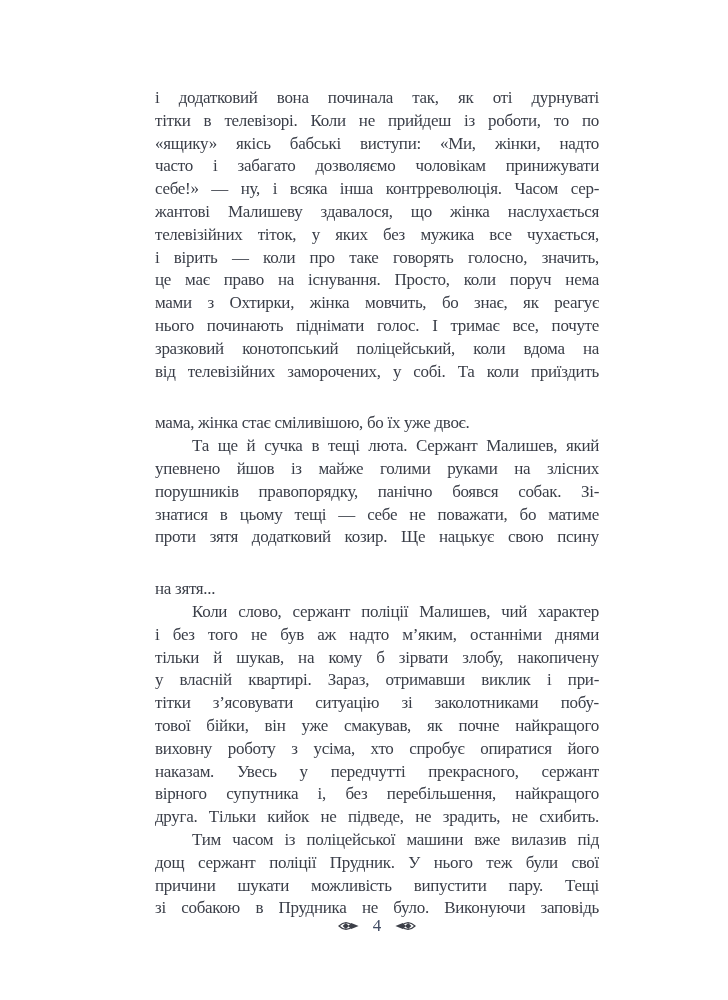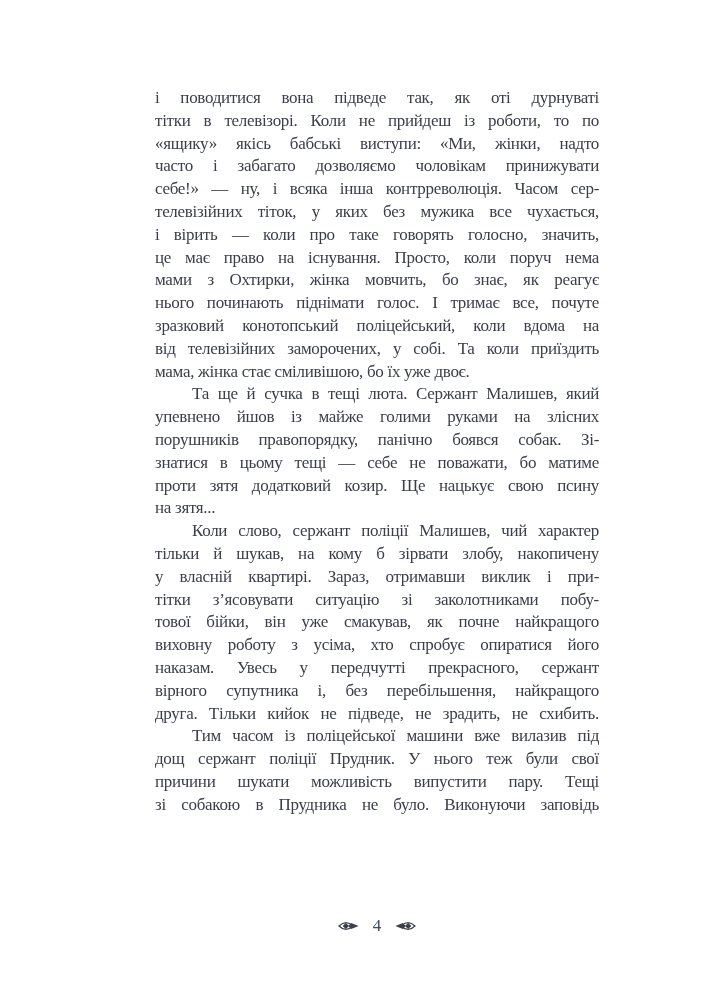--- a/index.html
+++ b/index.html
@@ -32,20 +32,21 @@
     height: 22.8px;
     line-height: 22.8px;
     text-align: justify;
     text-align-last: justify;
     overflow: hidden;
     white-space: normal;
   }
   .line.last {
     text-align: right;
     text-align-last: left;
+    margin-top: 29px;
   }
   .line.indent {
     text-indent: 37px;
   }
   .page-footer {
     position: absolute;
     left: 155px;
     top: 913px;
     width: 444px;
     height: 26px;
@@ -70,44 +71,46 @@
   }
 </style>
 </head>
 <body>
 
 <div class="book-page">
 
   <div class="text-block">
 
   <div class="para">
-        <div class="line">і поводитися вона підведе так, як оті дурнуваті</div>
+        <div class="line">і додатковий вона починала так, як оті дурнуваті</div>
         <div class="line">тітки в телевізорі. Коли не прийдеш із роботи, то по</div>
         <div class="line">«ящику» якісь бабські виступи: «Ми, жінки, надто</div>
         <div class="line">часто і забагато дозволяємо чоловікам принижувати</div>
         <div class="line">себе!» — ну, і всяка інша контрреволюція. Часом сер-</div>
+        <div class="line">жантові Малишеву здавалося, що жінка наслухається</div>
         <div class="line">телевізійних тіток, у яких без мужика все чухається,</div>
         <div class="line">і вірить — коли про таке говорять голосно, значить,</div>
         <div class="line">це має право на існування. Просто, коли поруч нема</div>
         <div class="line">мами з Охтирки, жінка мовчить, бо знає, як реагує</div>
         <div class="line">нього починають піднімати голос. І тримає все, почуте</div>
         <div class="line">зразковий конотопський поліцейський, коли вдома на</div>
         <div class="line">від телевізійних заморочених, у собі. Та коли приїздить</div>
         <div class="line last">мама, жінка стає сміливішою, бо їх уже двоє.</div>
       </div>
       <div class="para">
         <div class="line indent">Та ще й сучка в тещі люта. Сержант Малишев, який</div>
         <div class="line">упевнено йшов із майже голими руками на злісних</div>
         <div class="line">порушників правопорядку, панічно боявся собак. Зі-</div>
         <div class="line">знатися в цьому тещі — себе не поважати, бо матиме</div>
         <div class="line">проти зятя додатковий козир. Ще нацькує свою псину</div>
         <div class="line last">на зятя...</div>
       </div>
       <div class="para">
         <div class="line indent">Коли слово, сержант поліції Малишев, чий характер</div>
+        <div class="line">і без того не був аж надто м’яким, останніми днями</div>
         <div class="line">тільки й шукав, на кому б зірвати злобу, накопичену</div>
         <div class="line">у власній квартирі. Зараз, отримавши виклик і при-</div>
         <div class="line">тітки з’ясовувати ситуацію зі заколотниками побу-</div>
         <div class="line">тової бійки, він уже смакував, як почне найкращого</div>
         <div class="line">виховну роботу з усіма, хто спробує опиратися його</div>
         <div class="line">наказам. Увесь у передчутті прекрасного, сержант</div>
         <div class="line">вірного супутника і, без перебільшення, найкращого</div>
         <div class="line">друга. Тільки кийок не підведе, не зрадить, не схибить.</div>
       </div>
       <div class="para">

